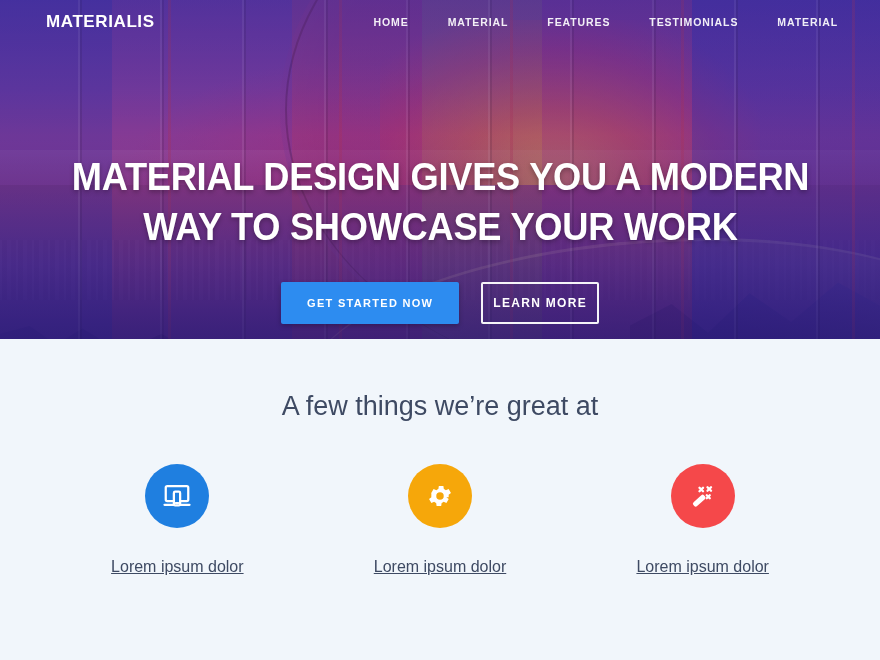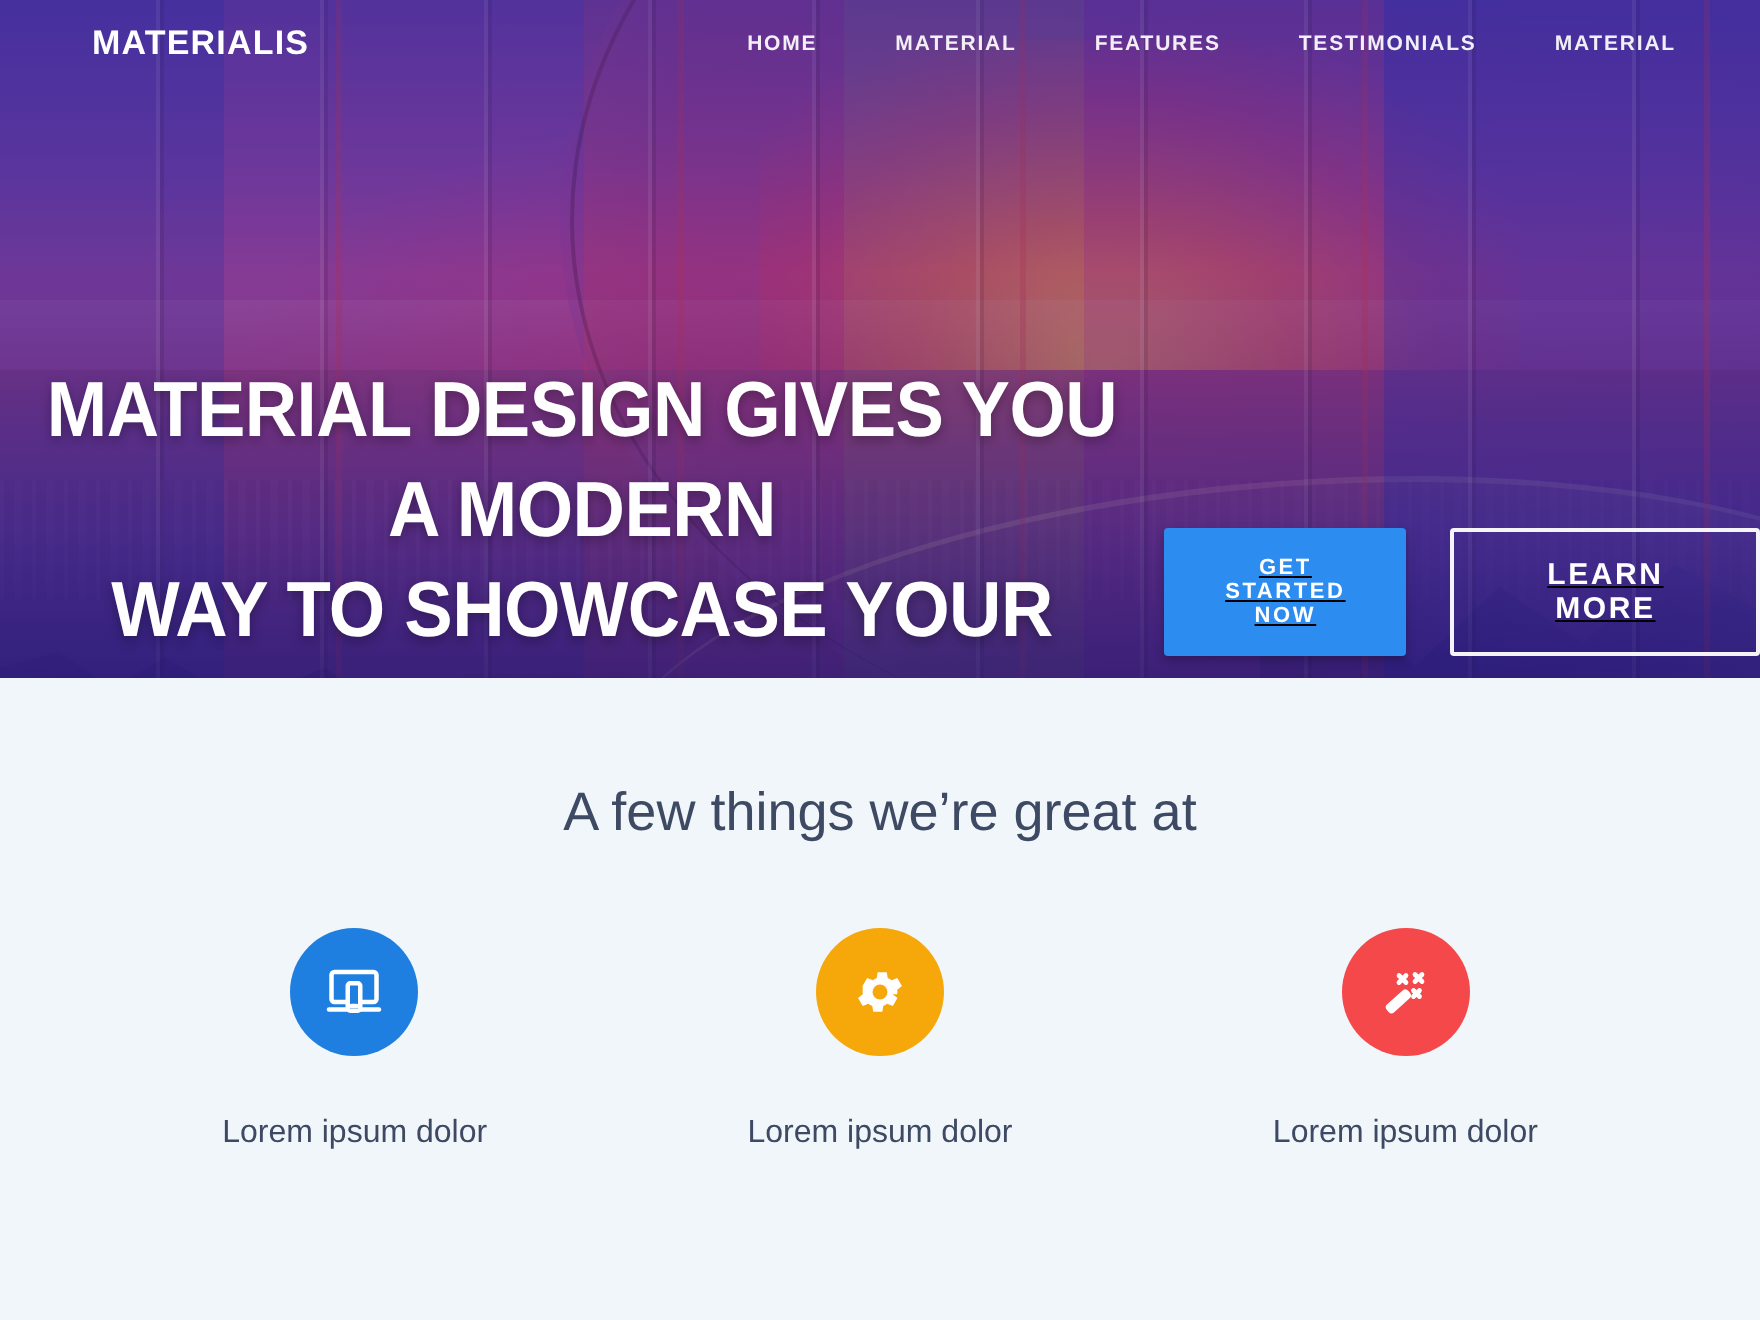--- a/index.html
+++ b/index.html
@@ -131,43 +131,43 @@
   .call-btn {
     background:#2d8cf0; color:#fff;
     font-size:10.5px; font-weight:bold; letter-spacing:.9px;
     padding:9px 15px; border:none; border-radius:2px;
     margin-left:8px; cursor:pointer; white-space:nowrap;
     box-shadow:0 1px 3px rgba(0,0,0,.25);
   }
 
   
   .hero-copy {
-    position:absolute; left:0; top:0; width:880px; height:421px;
-    display:flex; flex-direction:row; align-items:center;
+    position:absolute; left:0; top:12px; width:880px; height:421px;
+    display:flex; flex-direction:column; align-items:center;
     justify-content:flex-start; padding-top:140px; z-index:5;
   }
   .hero-title {
     color:#fff; text-align:center;
     font-size:39px; font-weight:bold;
     line-height:1.28; letter-spacing:-.3px;
     transform:scaleX(.93); transform-origin:center;
     text-shadow:0 2px 6px rgba(0,0,0,.30);
   }
-  .hero-actions { margin-top:30px; display:flex; gap:22px;text-decoration:underline; }
+  .hero-actions { margin-top:30px; display:flex; gap:22px; }
   .btn-primary {
     background:#2d8cf0; color:#fff; border:none; border-radius:2px;
     font-size:11px; font-weight:bold; letter-spacing:1.3px;
     padding:14px 26px; cursor:pointer;
     box-shadow:0 2px 5px rgba(0,0,0,.25);
   }
   .btn-outline {
     background:transparent; color:#fff;
     border:2px solid rgba(255,255,255,.95); border-radius:2px;
-    font-size:15px; font-weight:bold; letter-spacing:1.3px;
-    padding:12px 44px; cursor:pointer;
+    font-size:12px; font-weight:bold; letter-spacing:1.3px;
+    padding:12px 10px; cursor:pointer;
   }
 
   
   .features { width:880px; background:#f1f6fb; padding-top:52px; }
   .features-title {
     text-align:center; color:#3e4a63;
     font-size:27px; font-weight:normal;
   }
   .cards {
     display:flex; margin-top:42px; padding:0 46px; gap:0;
@@ -175,21 +175,21 @@
   .card { flex:1; text-align:center; padding:0 14px; }
   .icon-circle {
     width:64px; height:64px; border-radius:50%;
     margin:0 auto; display:flex; align-items:center; justify-content:center;
   }
   .ic-blue   { background:#1f7fe0; }
   .ic-orange { background:#f6a70a; }
   .ic-red    { background:#f5484a; }
   .card-title {
     margin-top:30px; color:#3e4a63;
-    font-size:16px; font-weight:normal;
+    font-size:16px; font-weight:normal;text-decoration:underline;
   }
 </style>
 </head>
 <body>
 
 <div class="hero">
 
   <div class="hero-photo">
     <div class="sky"></div>
     <div class="blaze"></div>

